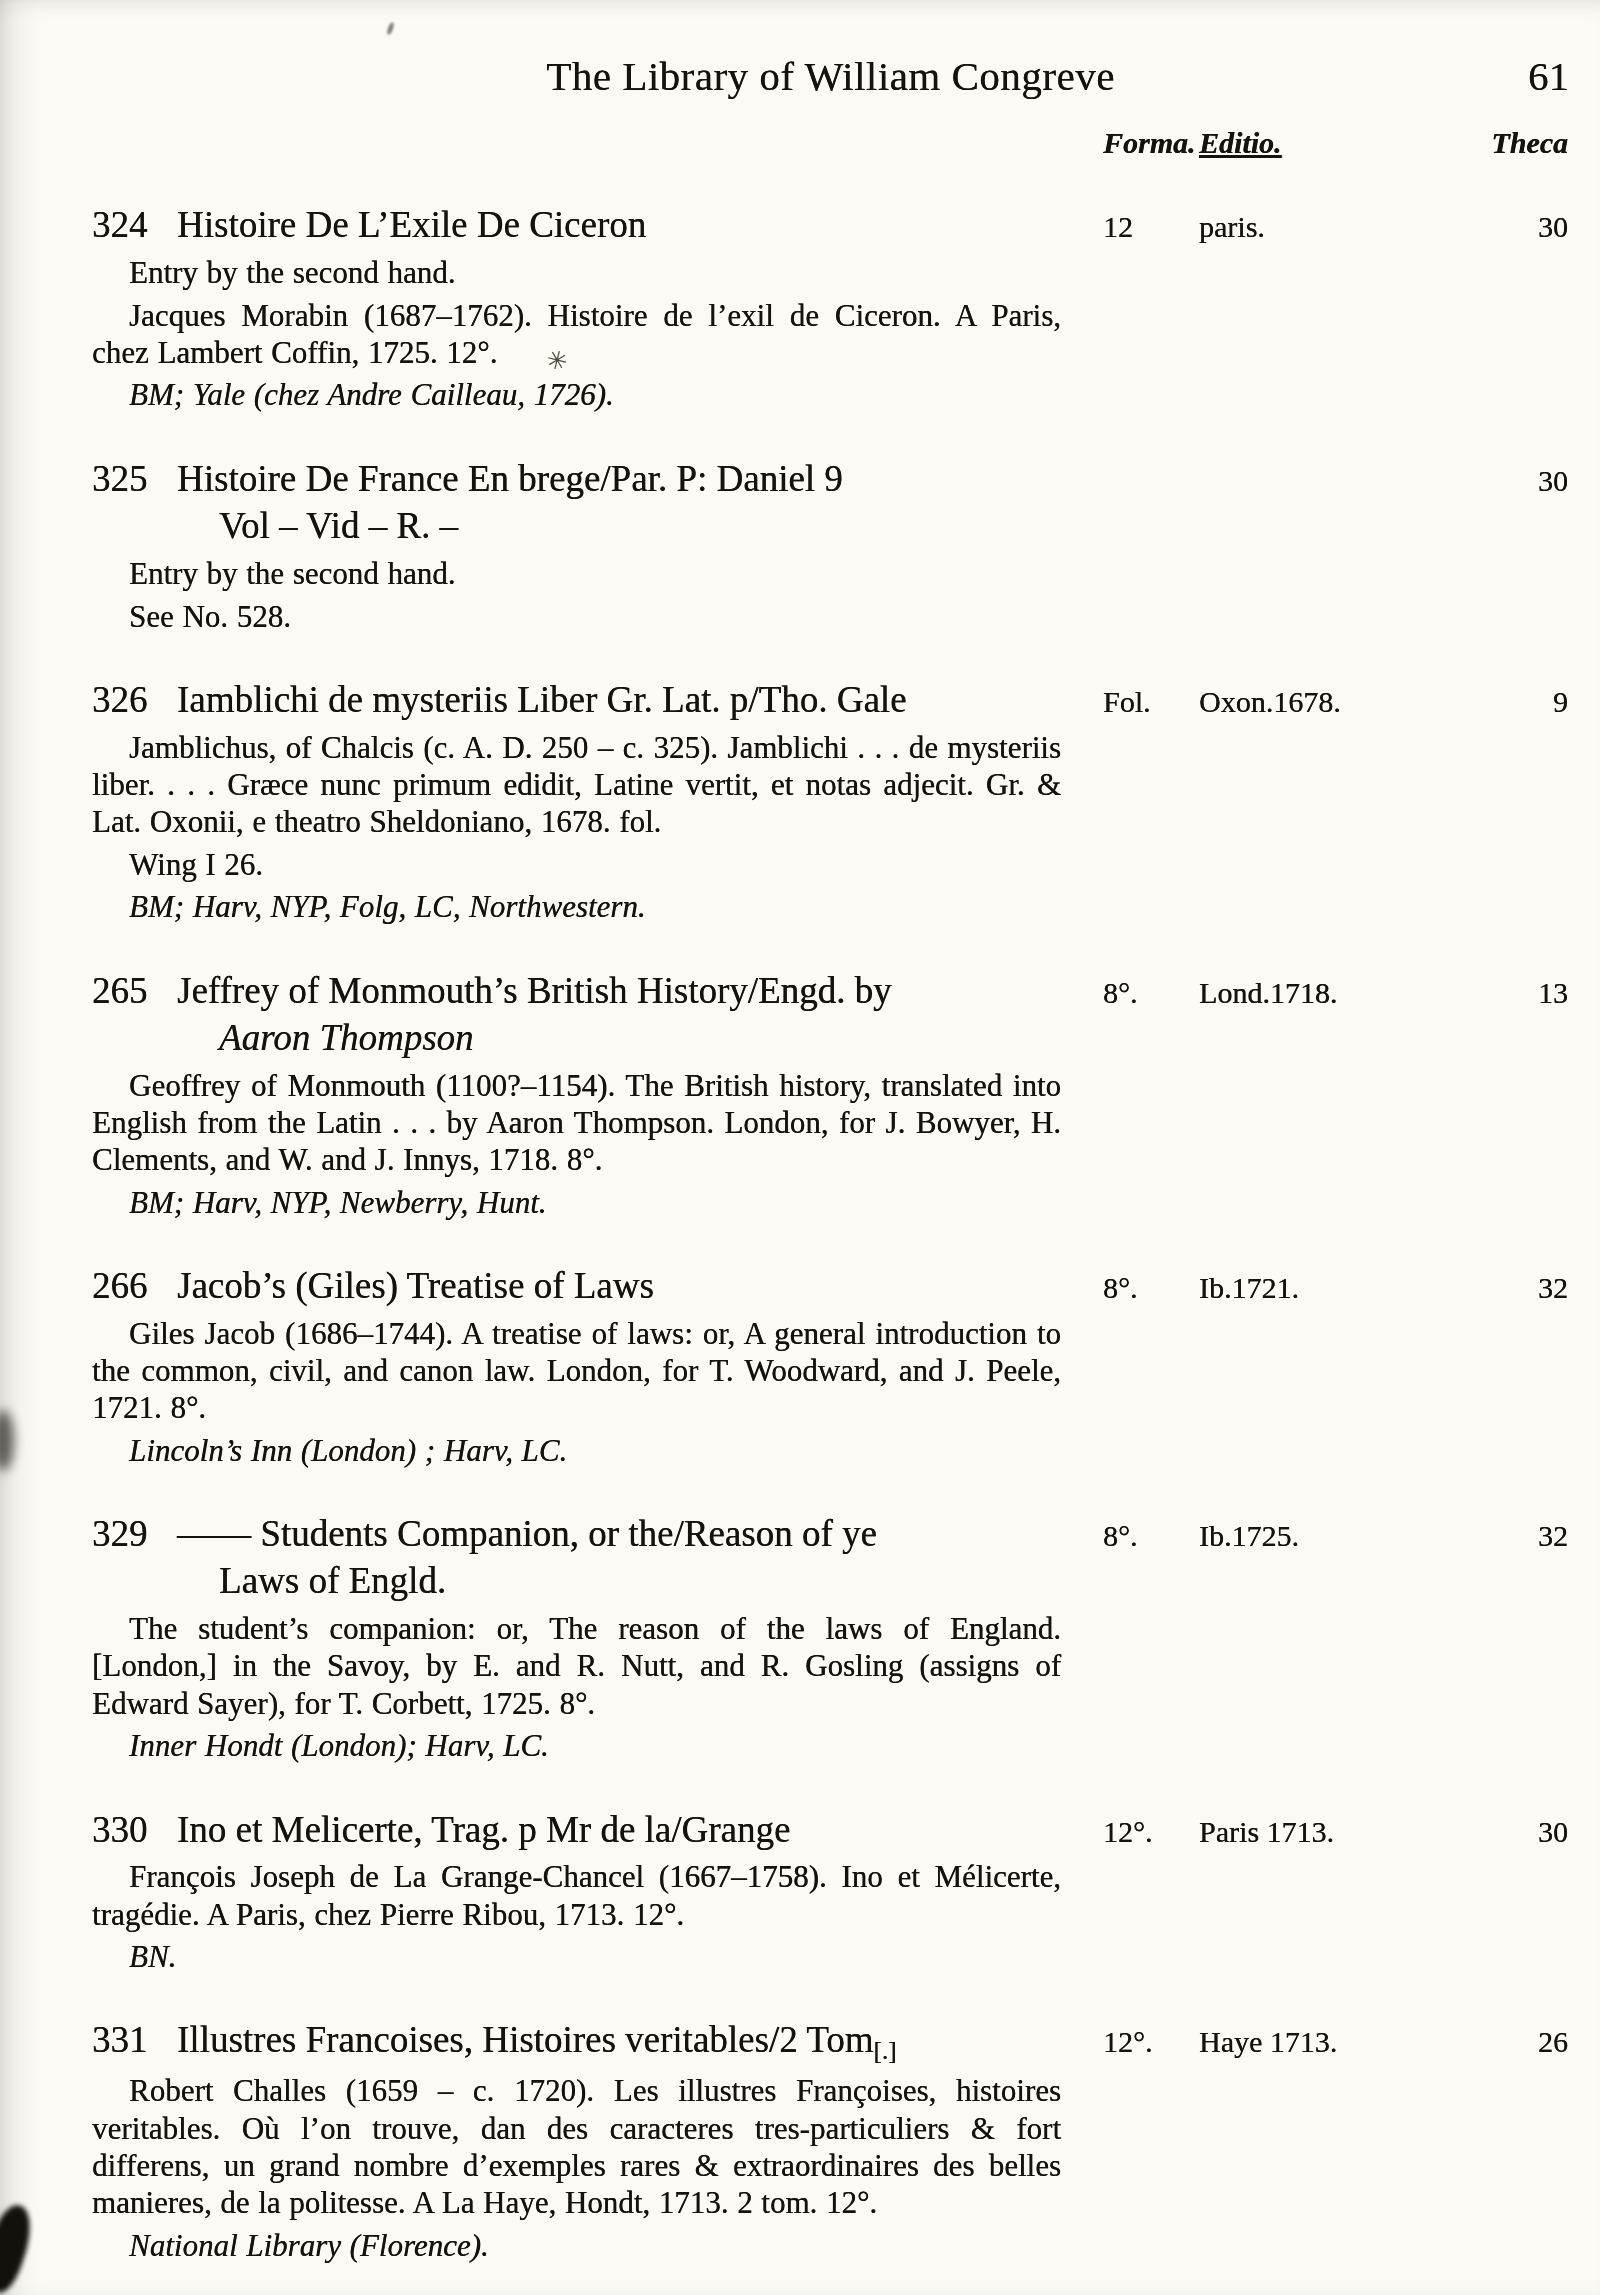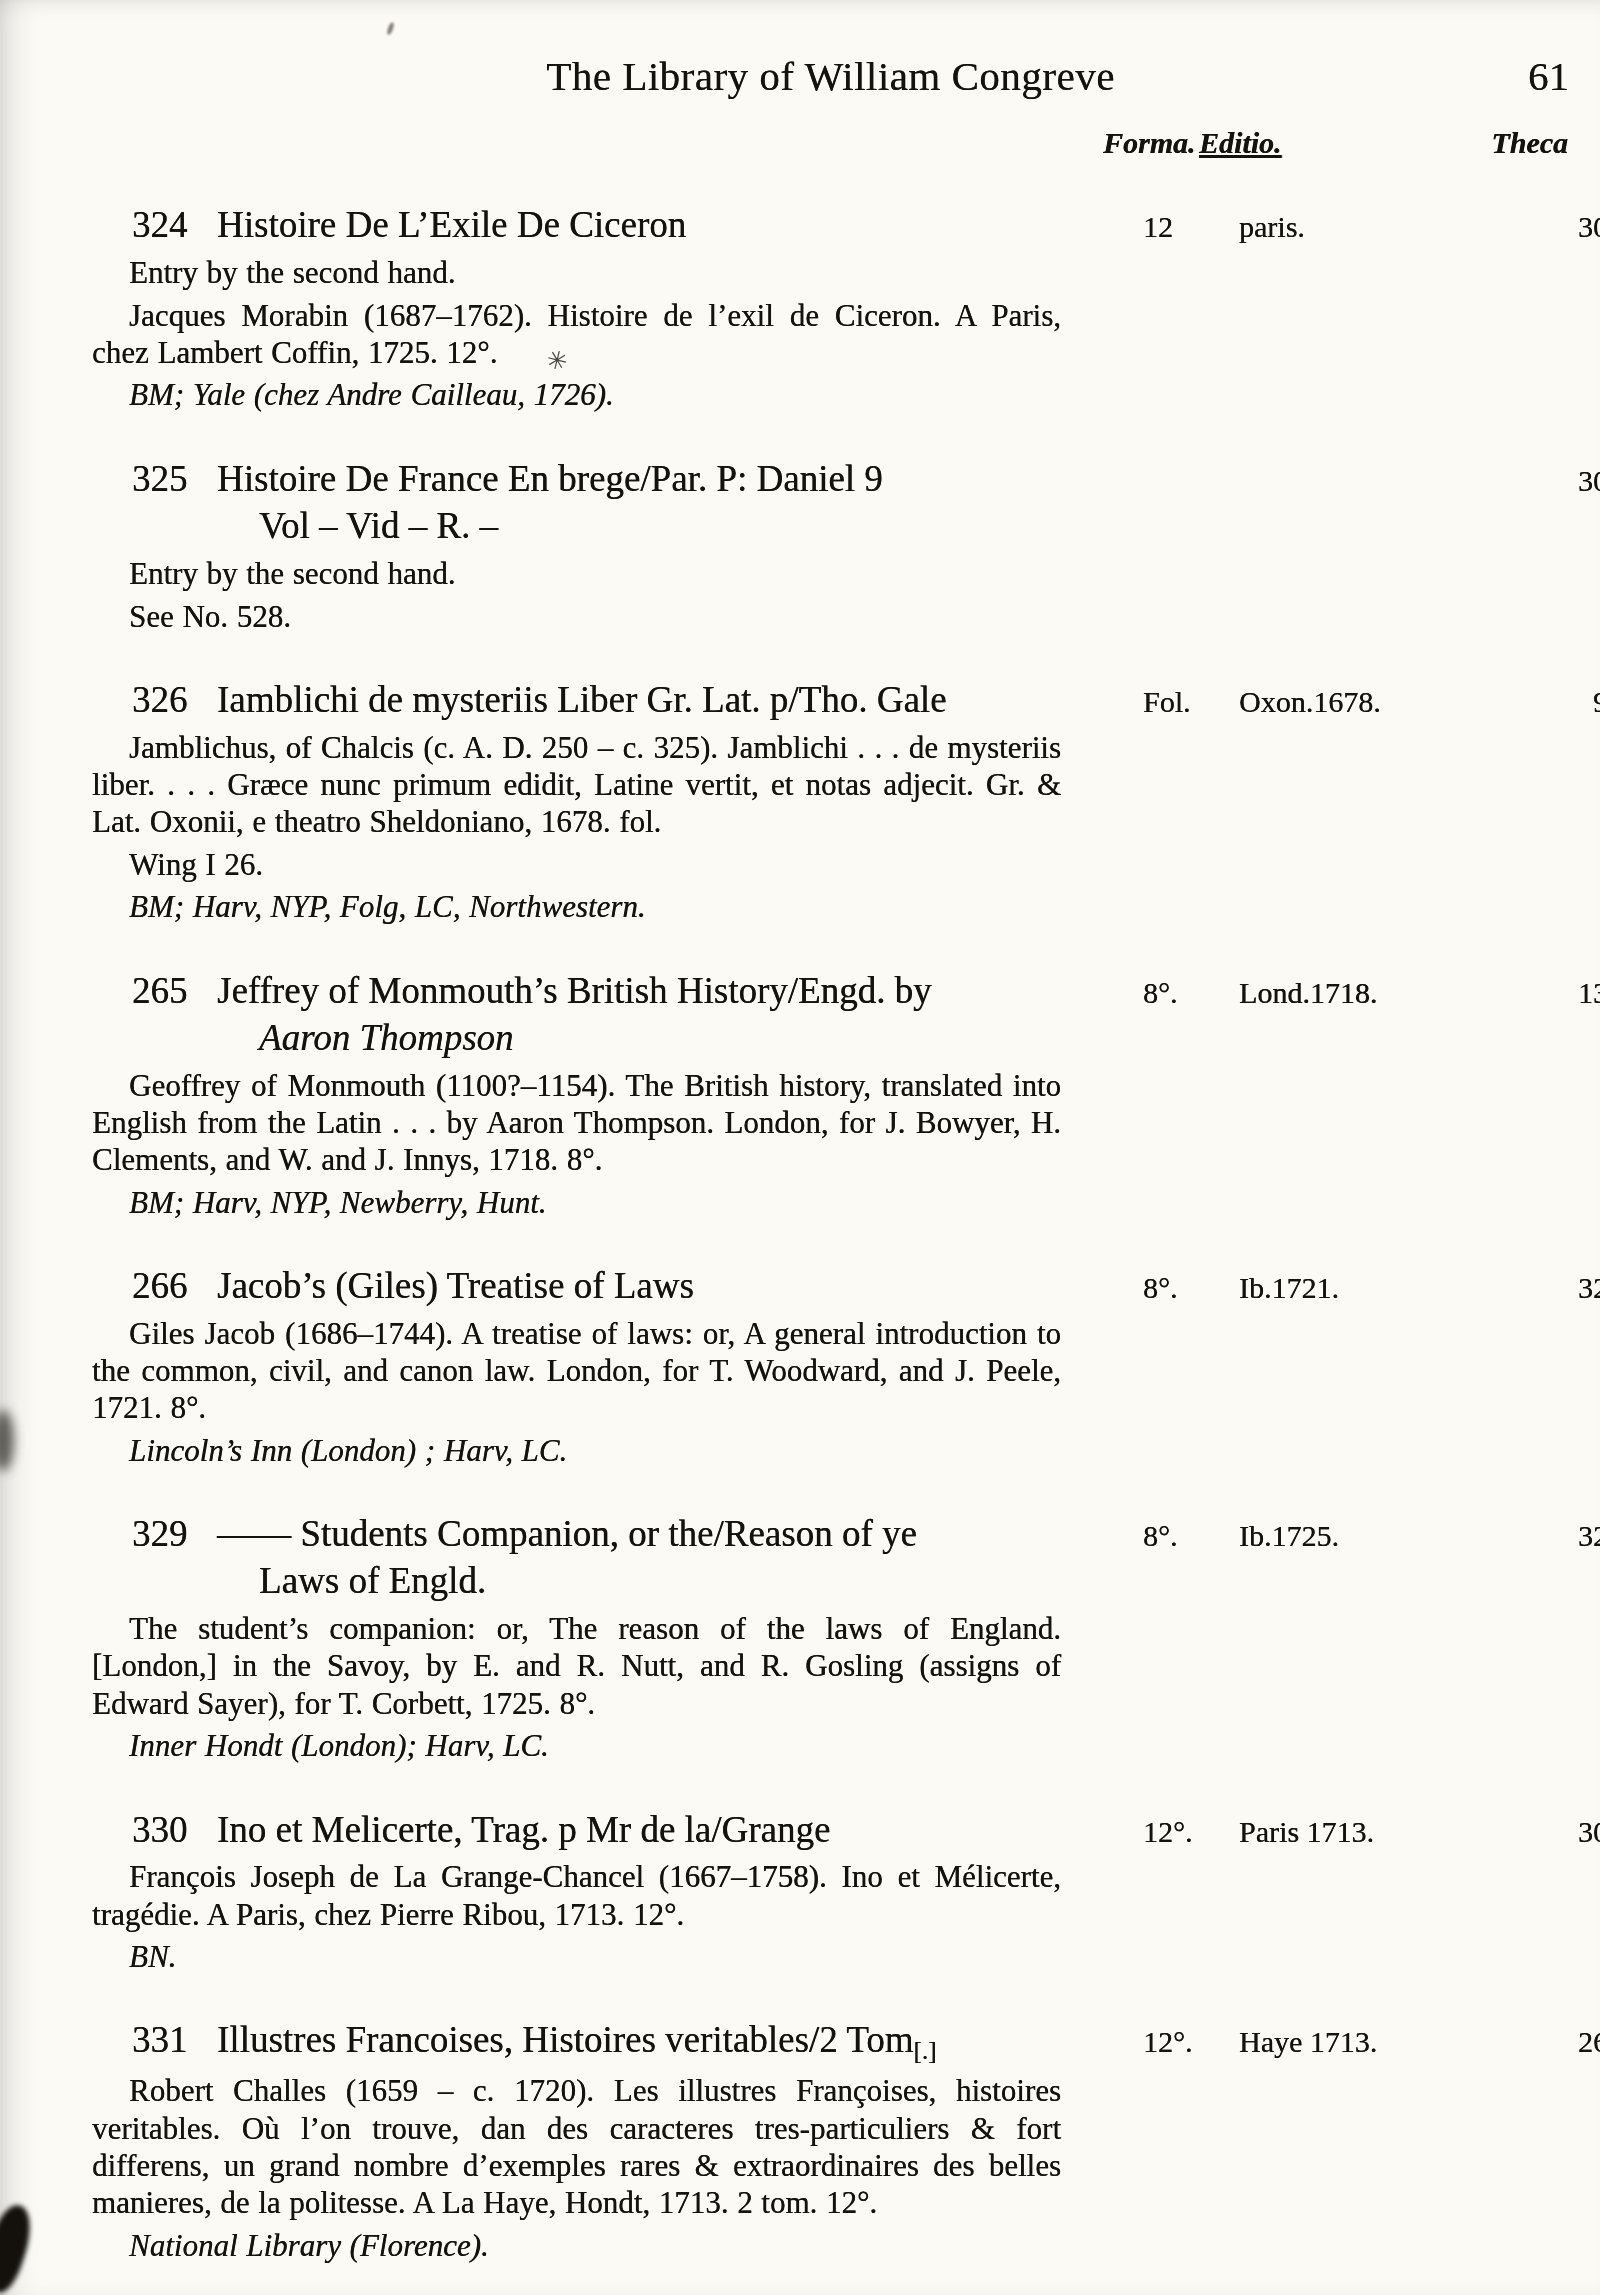--- a/index.html
+++ b/index.html
@@ -24,21 +24,21 @@
   .page-num { position:absolute; right:0; top:0; font-size:41px; }
 
   .grid { display:grid; grid-template-columns:85px 884px 138px 198px 171px; align-items:baseline; }
 
   .colheads { margin-top:20px; font-size:30px; font-style:italic; font-weight:bold; }
   .colheads .c-forma { padding-left:42px; }
   .c-editio { text-align:left;text-decoration:underline; }
   .c-theca  { text-align:right; }
 
   .entry { margin-top:41px; }
-  .entry .grid { margin-bottom:5.5px;margin-left:40px; }
+  .entry .grid { margin-bottom:5.5px; }
   .t-num   { font-size:37px; line-height:1.28; }
   .t-title { font-size:37px; line-height:1.28; }
   .t-title .tline { white-space:nowrap; }
   .title-line2 { padding-left:42px; white-space:nowrap; }
   .title-line2.italic { font-style:italic; }
   .sub { font-size:25px; vertical-align:-6.5px; }
 
   .v-forma  { font-size:30px; padding-left:42px; white-space:nowrap; }
   .v-editio { font-size:30px; text-align:left; white-space:nowrap; }
   .v-theca  { font-size:30px; text-align:right; }

